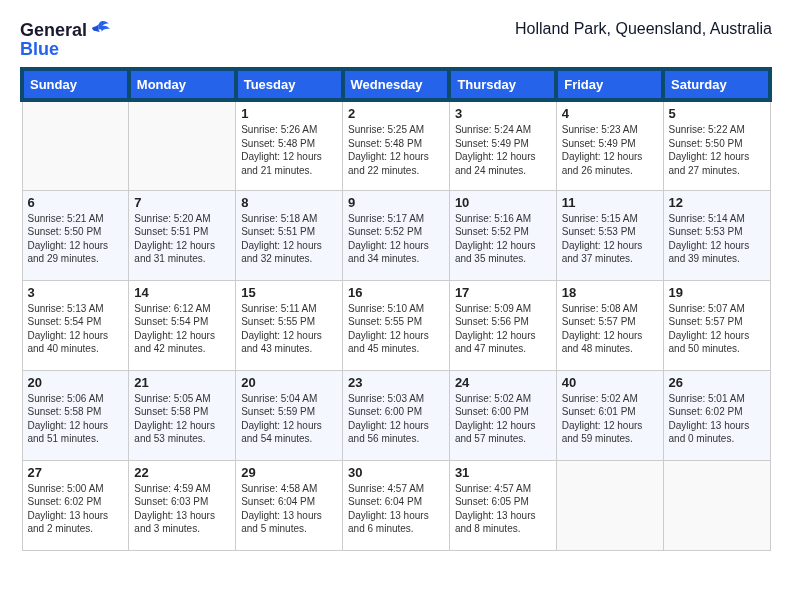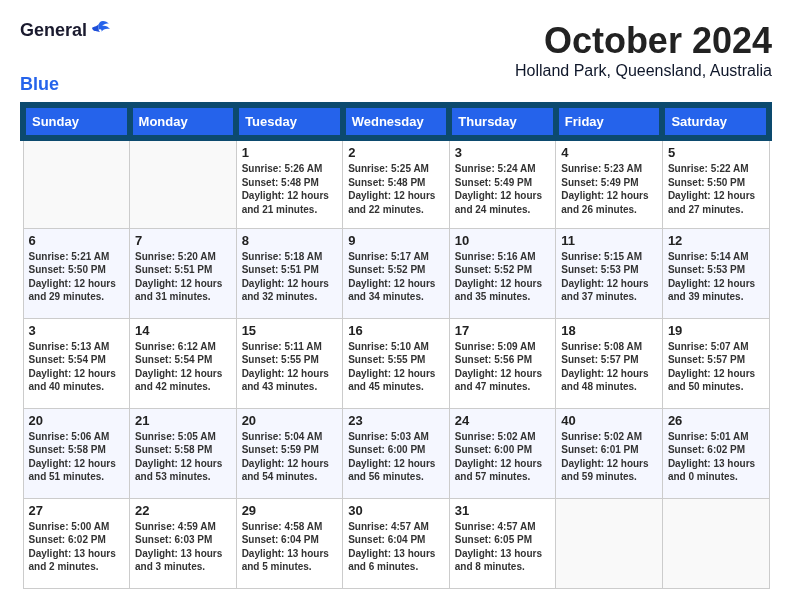--- a/index.html
+++ b/index.html
@@ -22,60 +22,58 @@
     .header .location {
       font-size: 16px;
       color: #0f172a;
     }
     .logo {
       float: left;
       display: flex;
       flex-direction: column;
       align-items: flex-start;
       line-height: 1.1;
-      gap: 35px;
     }
     .logo-row {
       display: flex;
       align-items: center;
     }
     .clearfix::after { content: ''; display: block; clear: both; }
     table {
       width: 100%;
       border-collapse: collapse;
       table-layout: fixed;
       margin-top: 8px;
     }
     thead th {
       background: #2563eb;
       color: #fff;
       text-align: left;
       padding: 6px 6px;
       font-size: 13px;
       font-weight: bold;
-      border: 6px solid #0c4a6e;
+      border: 4px solid #0c4a6e;
     }
     tbody td {
       border: 1px solid #ccc;
       vertical-align: top;
       padding: 4px 5px;
       font-size: 10.5px;
       color: #222;
       height: 90px;
     }
     .day-number {
       font-size: 13px;
       font-weight: bold;
       margin-bottom: 2px;
     }
     .day-info {
       font-size: 10px;
       line-height: 1.35;
       color: #333;
-      font-weight: bold;
     }
     tbody tr:nth-child(even) td {
       background: #f5f7ff;
     }
     tbody tr:nth-child(odd) td {
       background: #fff;
     }
     .empty-cell {
       background: #f9f9f9 !important;
     }
@@ -90,21 +88,20 @@
       <span style="display:inline-block;margin-left:2px;">
         <svg width="22" height="18" viewBox="0 0 22 18" fill="none">
           <path d="M11 2 C13 0, 18 1, 20 4 C18 3, 15 4, 13 6 C15 5, 19 6, 21 9 C18 8, 14 9, 12 12 C14 10, 11 8, 9 10 C10 8, 8 6, 11 2Z" fill="#2563eb"></path>
           <path d="M3 8 C5 6, 9 7, 11 2 C9 5, 8 9, 11 12 C8 11, 4 12, 3 8Z" fill="#1d4ed8"></path>
         </svg>
       </span>
     </div>
     <span style="font-size:18px;font-weight:bold;color:#2563eb;margin-top:-2px;text-align:center;">Blue</span>
   </div>
   <div class="header">
-    <div class="month-year">October 2024</div>
     <div class="location">Holland Park, Queensland, Australia</div>
   </div>
 </div>
 
 <table>
   <thead>
     <tr>
     <th>Sunday</th>
         <th>Monday</th>
         <th>Tuesday</th>

